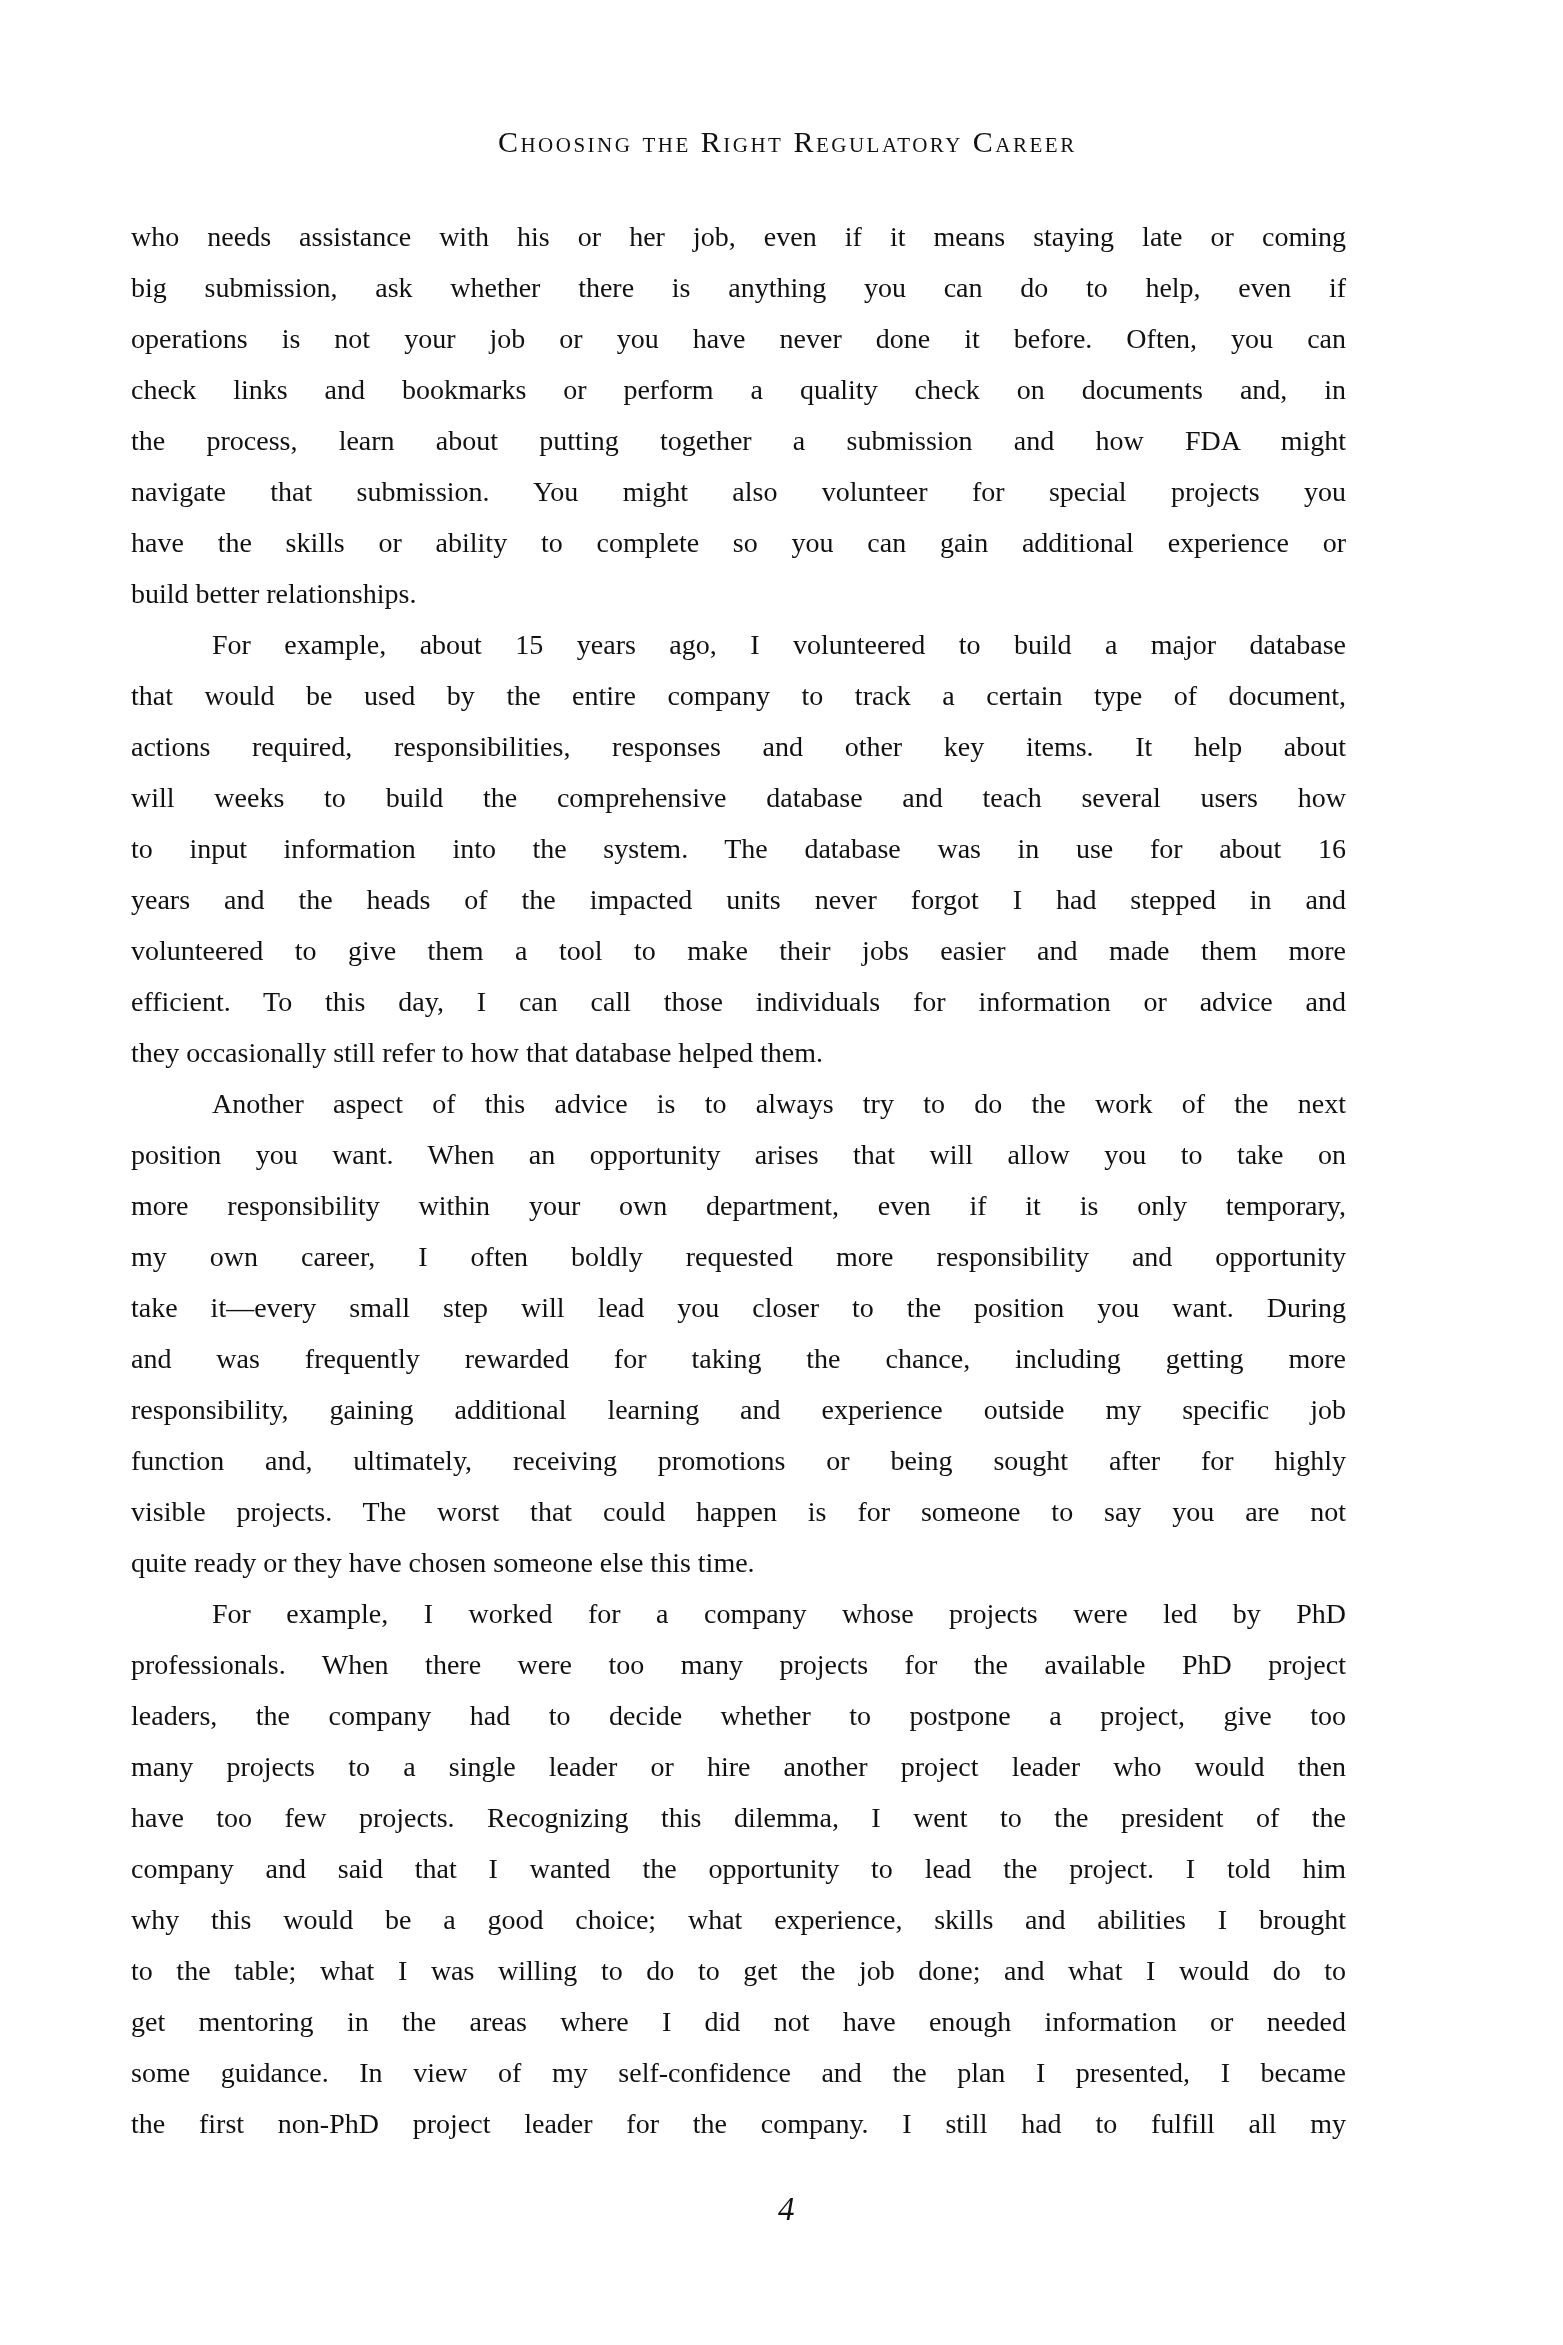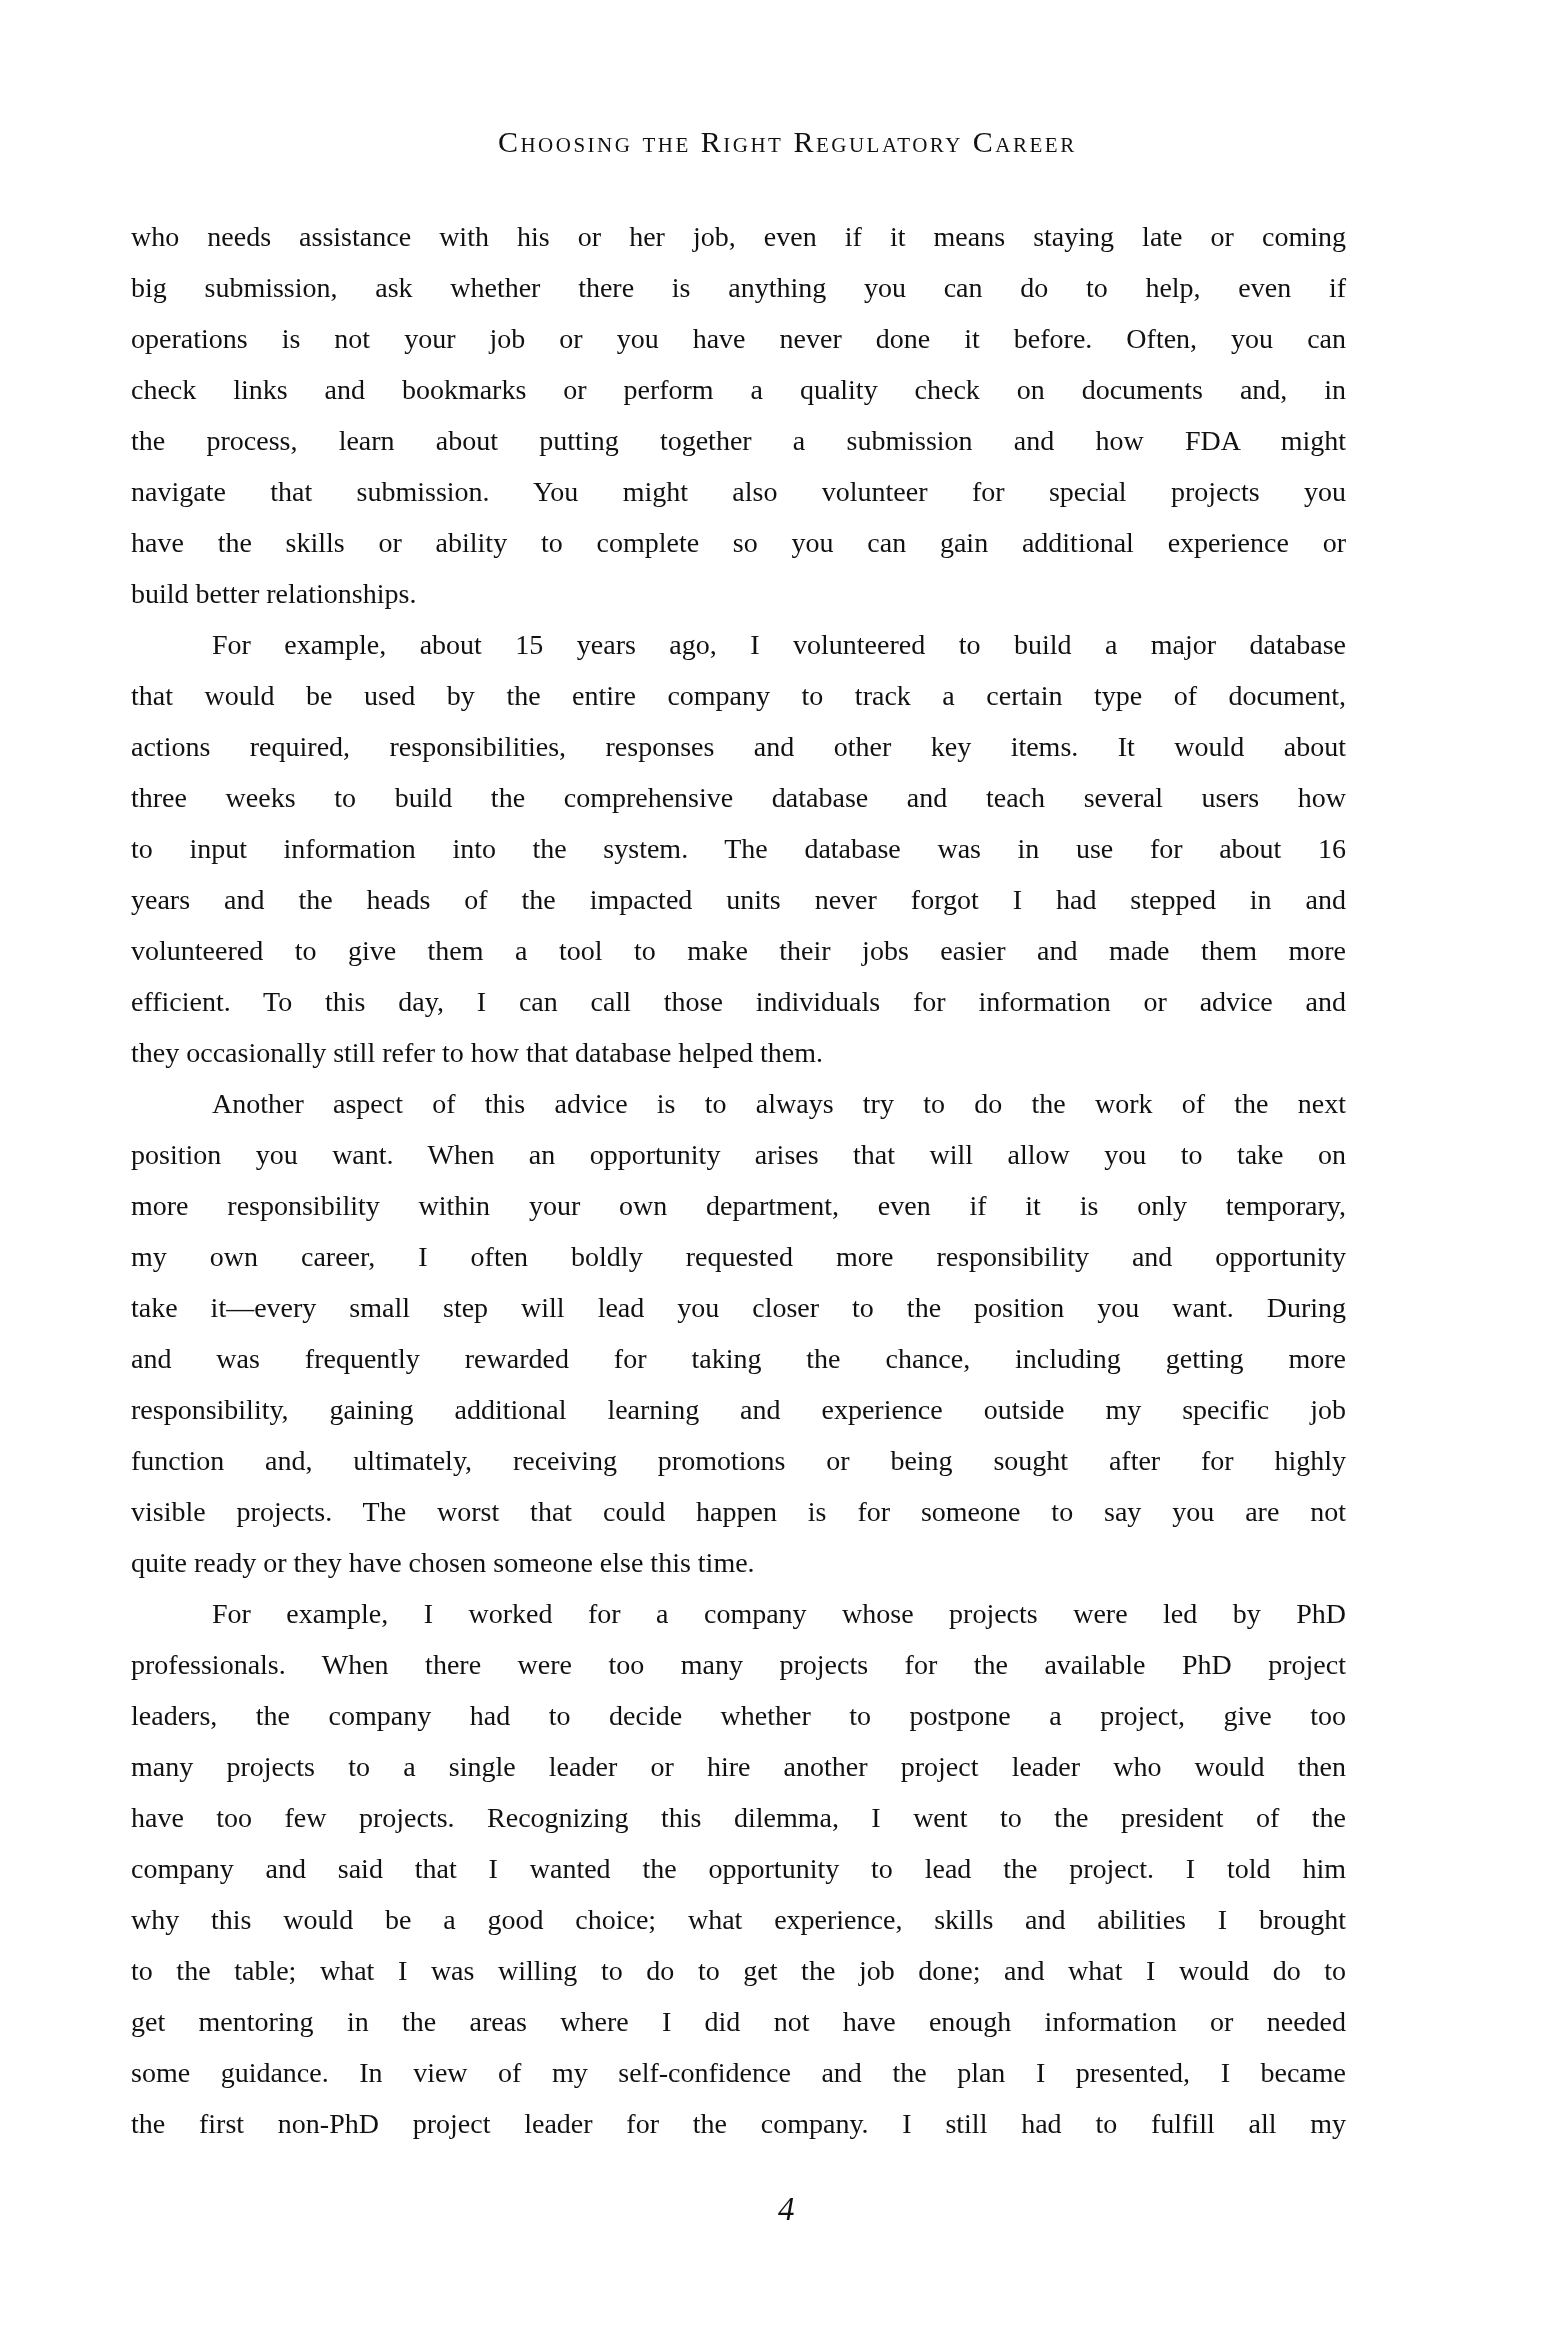--- a/index.html
+++ b/index.html
@@ -55,22 +55,22 @@
       <span class="line">check links and bookmarks or perform a quality check on documents and, in</span>
       <span class="line">the process, learn about putting together a submission and how FDA might</span>
       <span class="line">navigate that submission. You might also volunteer for special projects you</span>
       <span class="line">have the skills or ability to complete so you can gain additional experience or</span>
       <span class="line last">build better relationships.</span>
     </div>
 
     <div class="paragraph">
       <span class="line indent">For example, about 15 years ago, I volunteered to build a major database</span>
       <span class="line">that would be used by the entire company to track a certain type of document,</span>
-      <span class="line">actions required, responsibilities, responses and other key items. It would about</span>
-      <span class="line">three weeks to build the comprehensive database and teach several users how</span>
+      <span class="line">actions required, responsibilities, responses and other key items. It help about</span>
+      <span class="line">will weeks to build the comprehensive database and teach several users how</span>
       <span class="line">to input information into the system. The database was in use for about 16</span>
       <span class="line">years and the heads of the impacted units never forgot I had stepped in and</span>
       <span class="line">volunteered to give them a tool to make their jobs easier and made them more</span>
       <span class="line">efficient. To this day, I can call those individuals for information or advice and</span>
       <span class="line last">they occasionally still refer to how that database helped them.</span>
     </div>
 
     <div class="paragraph">
       <span class="line indent">Another aspect of this advice is to always try to do the work of the next</span>
       <span class="line">position you want. When an opportunity arises that will allow you to take on</span>

